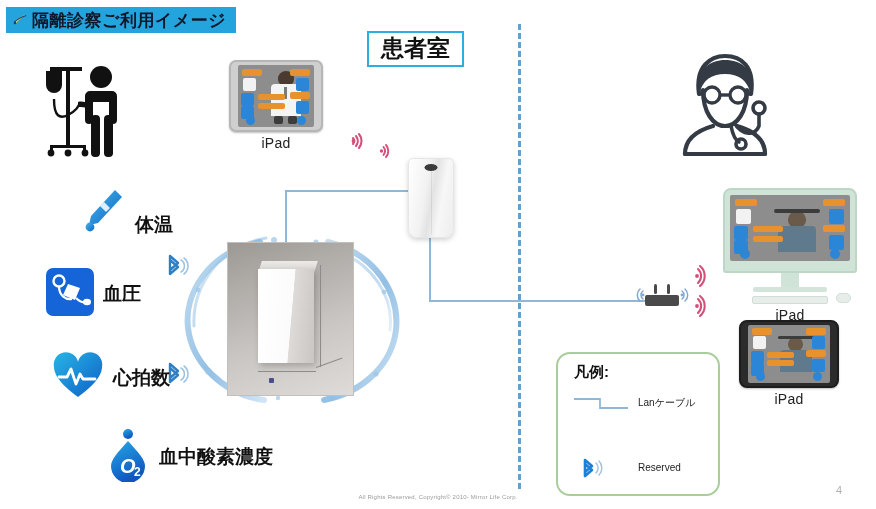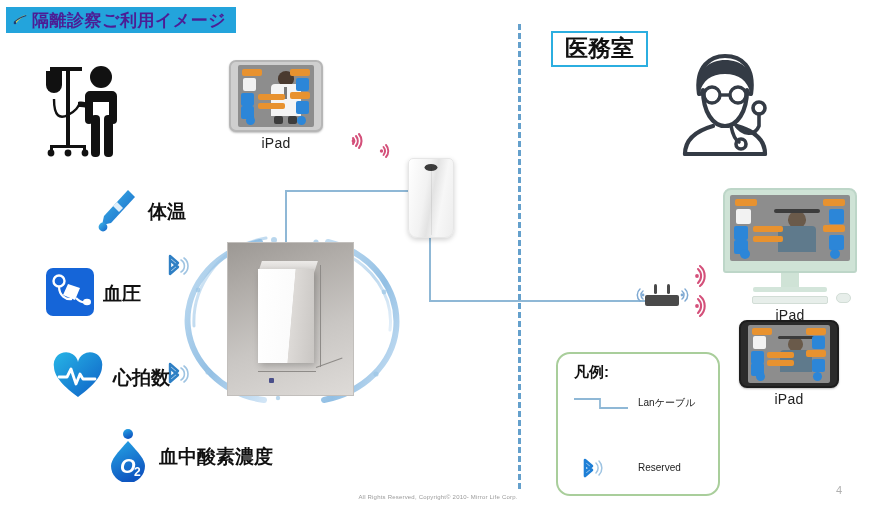--- a/index.html
+++ b/index.html
@@ -4,21 +4,21 @@
 <style>
   html,body{margin:0;padding:0;background:#fff;}
   body{width:876px;height:509px;position:relative;overflow:hidden;
        font-family:"Liberation Sans","DejaVu Sans",sans-serif;color:#1a1a1a;}
   .slide{position:absolute;inset:0;background:#ffffff;}
 
   
   .title-banner{position:absolute;left:6px;top:7px;height:26px;
     background:#23A4DC;display:flex;align-items:center;padding:0 10px 0 6px;}
   .title-banner .tag-icon{width:18px;height:18px;margin-right:2px;flex:0 0 auto;}
-  .title-text{color:#4c1d95;font-size:17px;font-weight:700;letter-spacing:.5px;
+  .title-text{color:#0f172a;font-size:17px;font-weight:700;letter-spacing:.5px;
     white-space:nowrap;line-height:1;}
 
   
   .room-label{position:absolute;border:2px solid #2BAEE0;background:#fff;
     padding:2px 12px 4px;font-size:23px;font-weight:700;color:#111;line-height:1.15;}
   #room-patient{left:367px;top:31px;}
   #room-medical{left:551px;top:31px;}
 
   
   .divider{position:absolute;left:518px;top:24px;width:0;height:465px;
@@ -146,21 +146,21 @@
 
   <div class="title-banner">
     <svg class="tag-icon" viewBox="0 0 24 24">
       <path d="M3 15 C7 10, 13 6, 20 5 C14 8, 8 12, 5 17 Z" fill="#F2E14C"></path>
       <path d="M3 15 C7 11, 12 8, 19 6" stroke="#1a3f7a" stroke-width="1.6" fill="none"></path>
       <circle cx="4" cy="16" r="1.8" fill="#1a3f7a"></circle>
     </svg>
     <span class="title-text">隔離診察ご利用イメージ</span>
   </div>
 
-  <div class="room-label" id="room-medical">医務室</div>
+  <div class="room-label" id="room-patient">患者室</div>
 
   <div class="divider"></div>
 
   <div class="abs" id="patient-icon">
     <svg width="96" height="104" viewBox="0 0 96 104">
       <g fill="#111">
 
         <rect x="32" y="10" width="24" height="4"></rect>
         <rect x="40" y="12" width="4" height="78"></rect>
 
@@ -296,21 +296,21 @@
   <div class="bt" style="left:160px;top:358px;">
     <svg width="30" height="30" viewBox="0 0 30 30">
       <path d="M10 6 l8 7 -8 7 V2 l8 7 -8 7" fill="none" stroke="#2E7FC4" stroke-width="2.4" stroke-linejoin="round" transform="translate(0,4)"></path>
       <g fill="none" stroke="#9FC4E2" stroke-width="1.6" stroke-linecap="round">
         <path d="M21 10 A7 7 0 0 1 21 22"></path>
         <path d="M24 8 A10 10 0 0 1 24 24"></path>
       </g>
     </svg>
   </div>
 
-  <div class="vital" style="left:95px;top:186px;">
+  <div class="vital" style="left:82px;top:186px;align-items:flex-end;">
     <span class="vicon">
       <svg width="44" height="48" viewBox="0 0 44 48">
         <defs>
             <linearGradient id="tg" x1="0" y1="0" x2="1" y2="1">
           <stop offset="0%" stop-color="#3FB6E8"></stop>
               <stop offset="100%" stop-color="#1565C8"></stop>
         </linearGradient>
           </defs>
         <path d="M33 4 l7 7 -24 26 -9 2 2 -9 Z" fill="url(#tg)"></path>
         <path d="M22 16 l6 6 -4 4 -6 -6 Z" fill="#ffffff" opacity=".85"></path>

